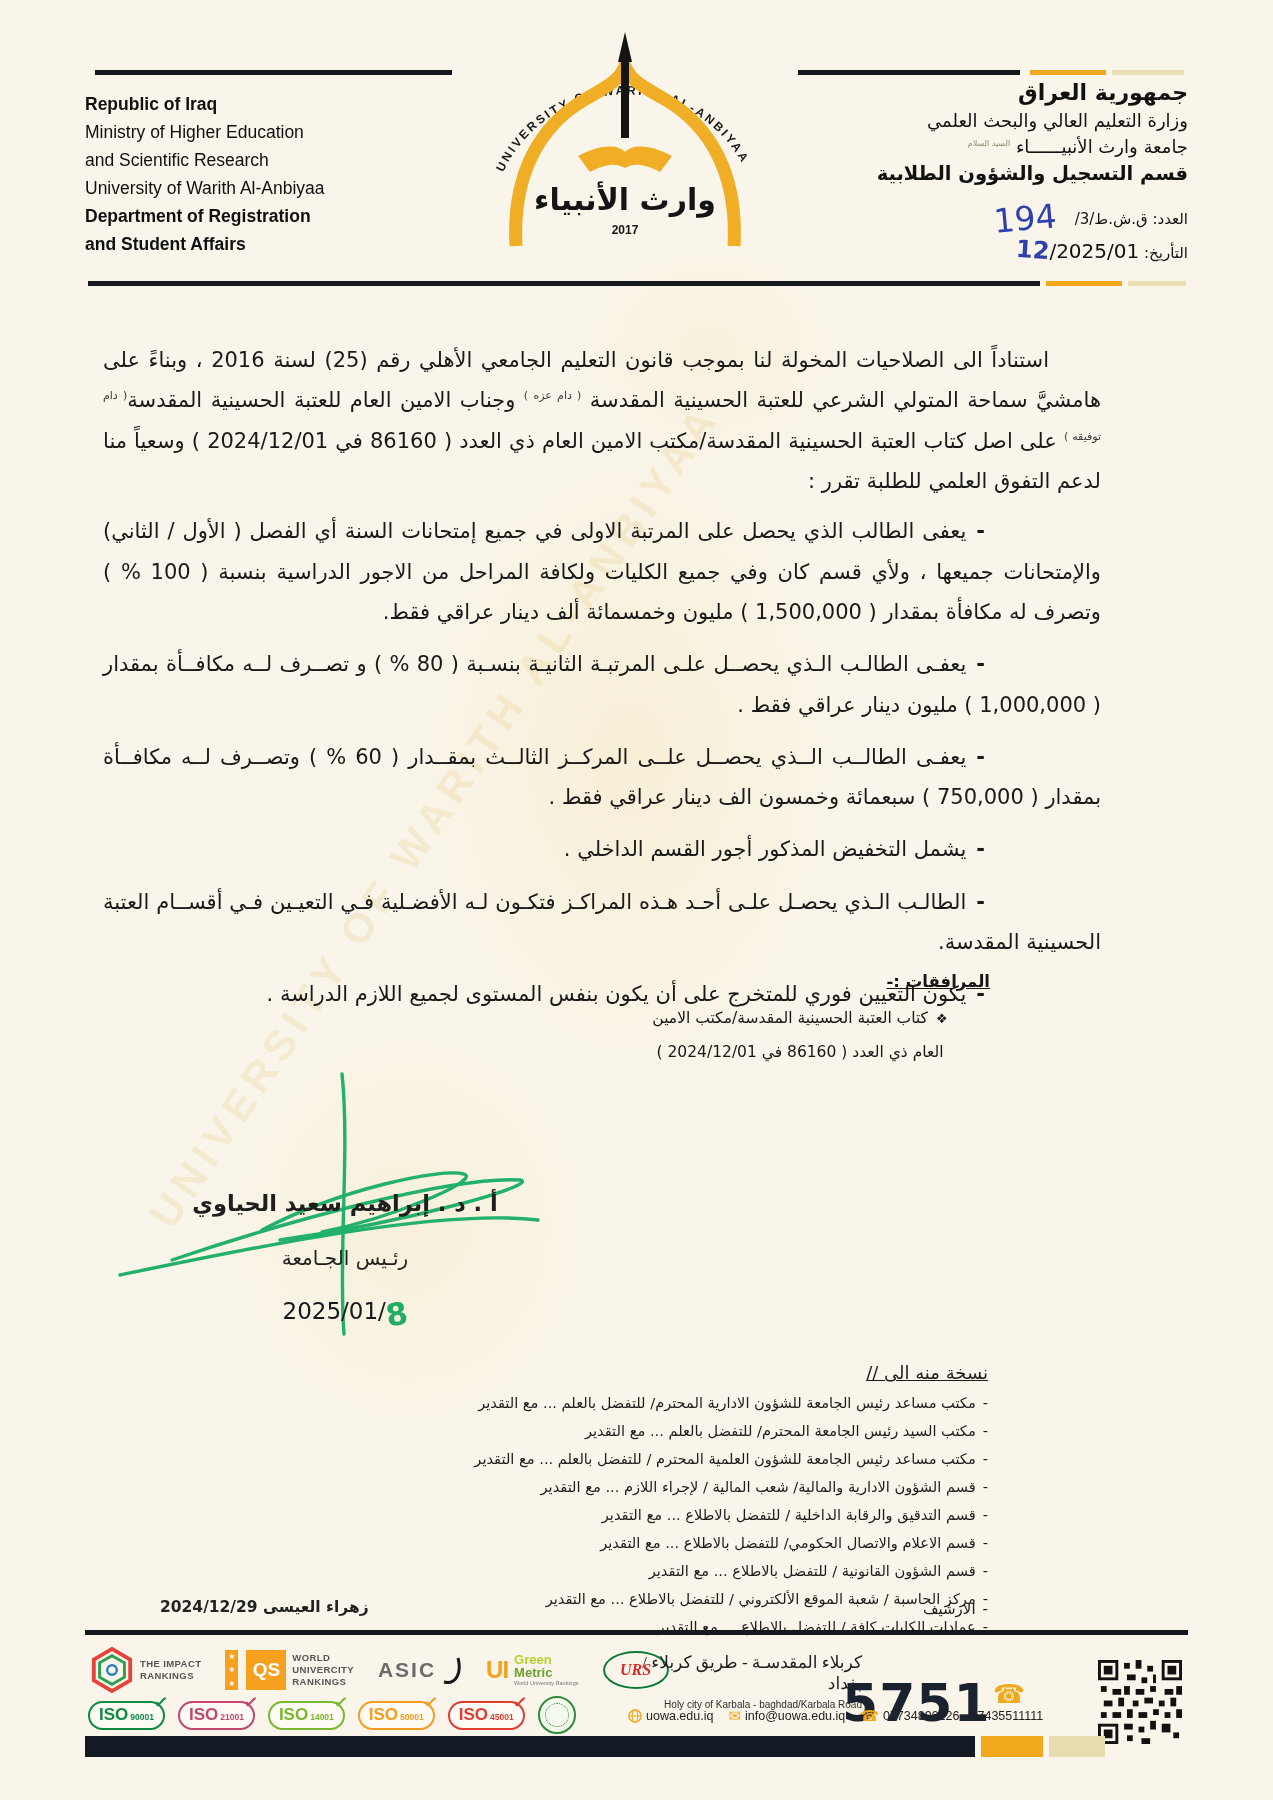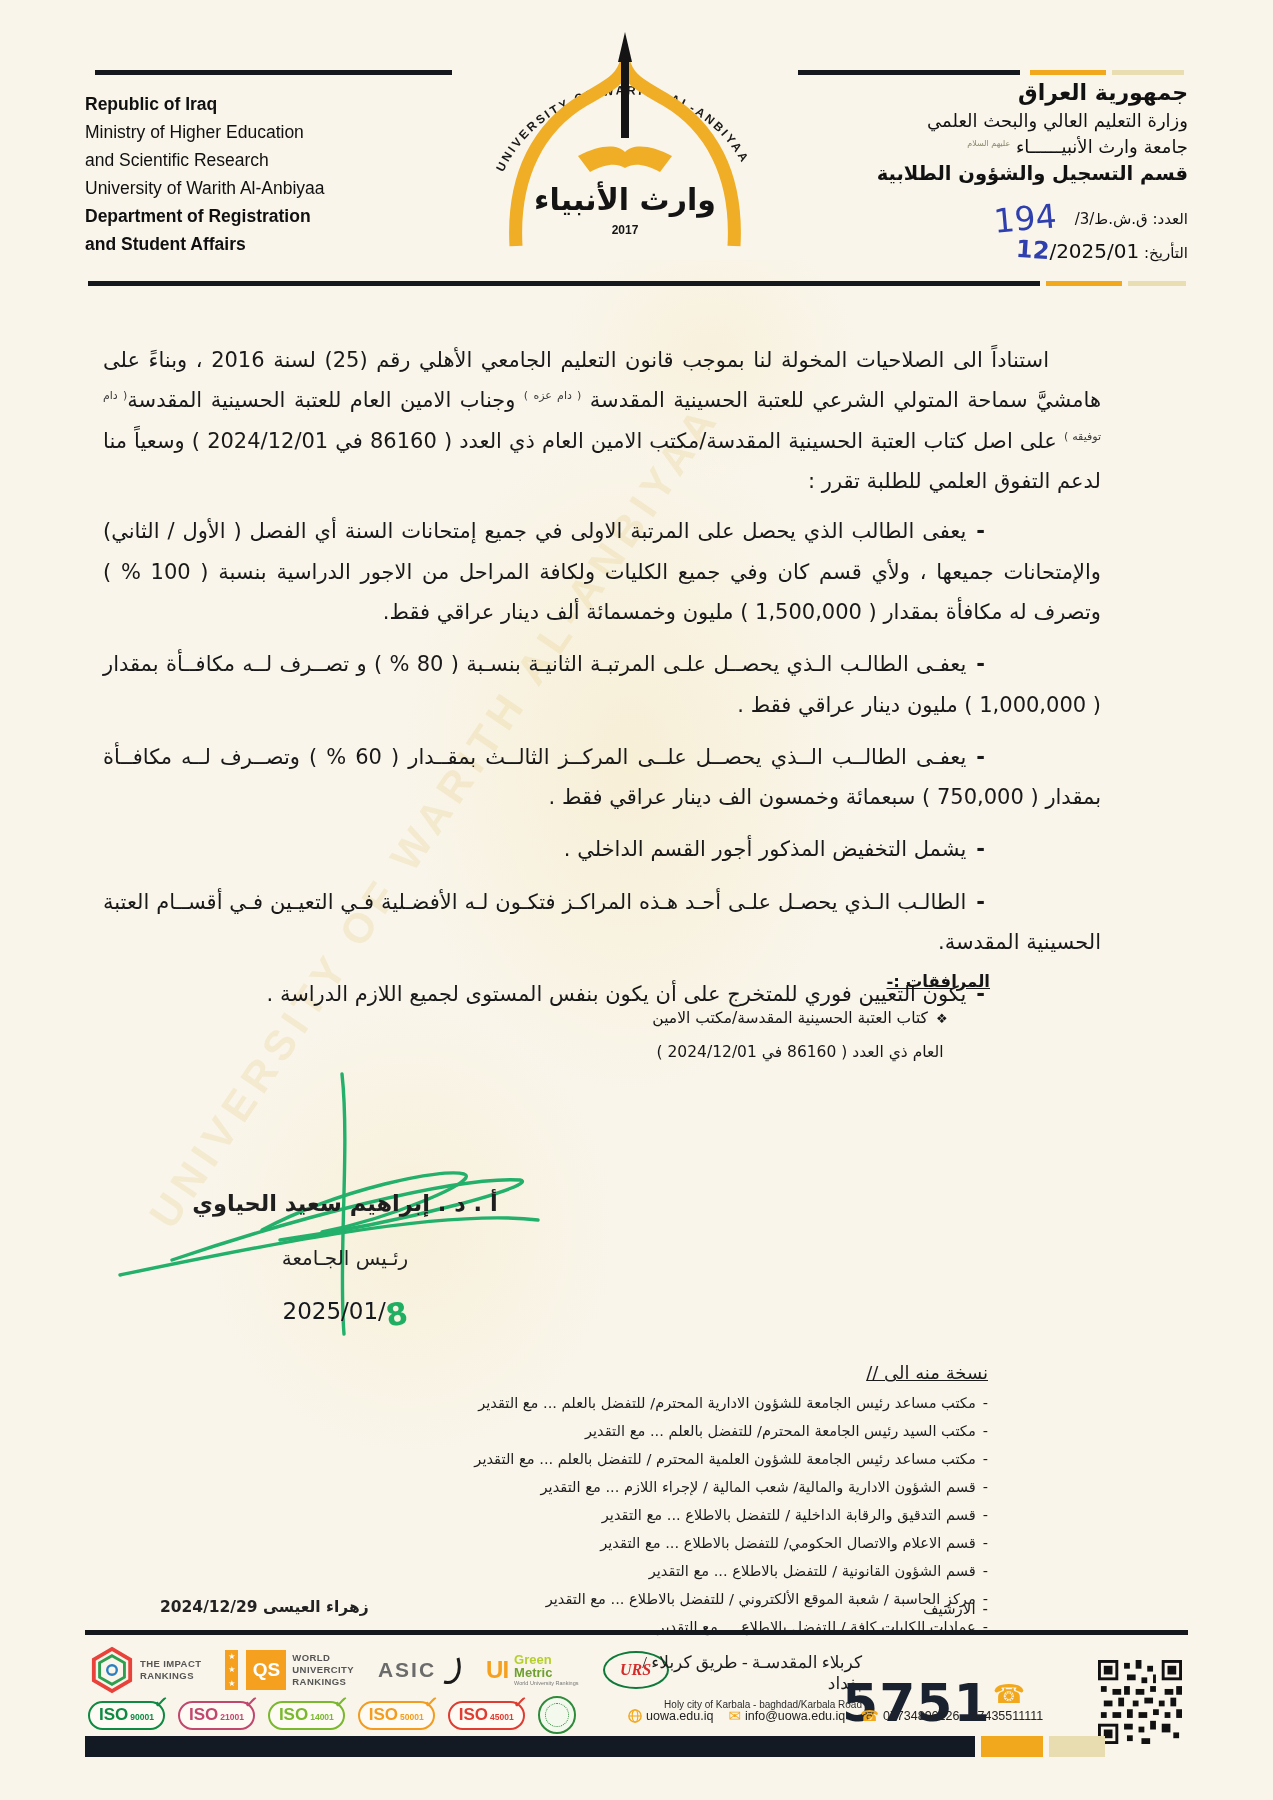--- a/index.html
+++ b/index.html
@@ -142,21 +142,21 @@
       <text x="165" y="186" text-anchor="middle" font-size="30" font-weight="bold" fill="#141414" font-family="DejaVu Sans, sans-serif">وارث الأنبياء</text>
       <text x="165" y="210" text-anchor="middle" font-size="12" font-weight="bold" fill="#141414" font-family="Liberation Sans, sans-serif">2017</text>
     </svg>
   </div>
 
   <div class="hdr-ar">
     <div class="l1">جمهورية العراق</div>
     <div class="l2">وزارة التعليم العالي والبحث العلمي</div>
     <div class="l3">
       <span>جامعة وارث الأنبيــــــاء</span>
-      <span class="tiny">عليهم السلام</span>
+      <span class="tiny">السيد السلام</span>
     </div>
     <div class="l4">قسم التسجيل والشؤون الطلابية</div>
     <div class="lnum">
       <span>العدد: ق.ش.ط/3/</span>
       <span class="hand hand-194">194</span>
     </div>
     <div class="ldate">
       <span>التأريخ:</span>
       <span class="printed">2025/01/</span><span class="hand hand-12">12</span>
     </div>

